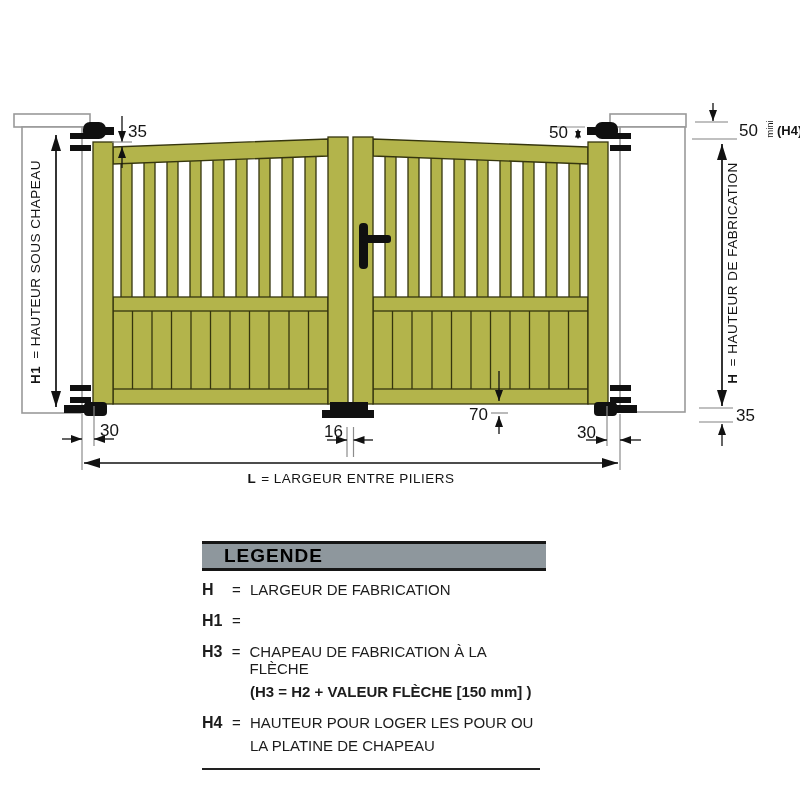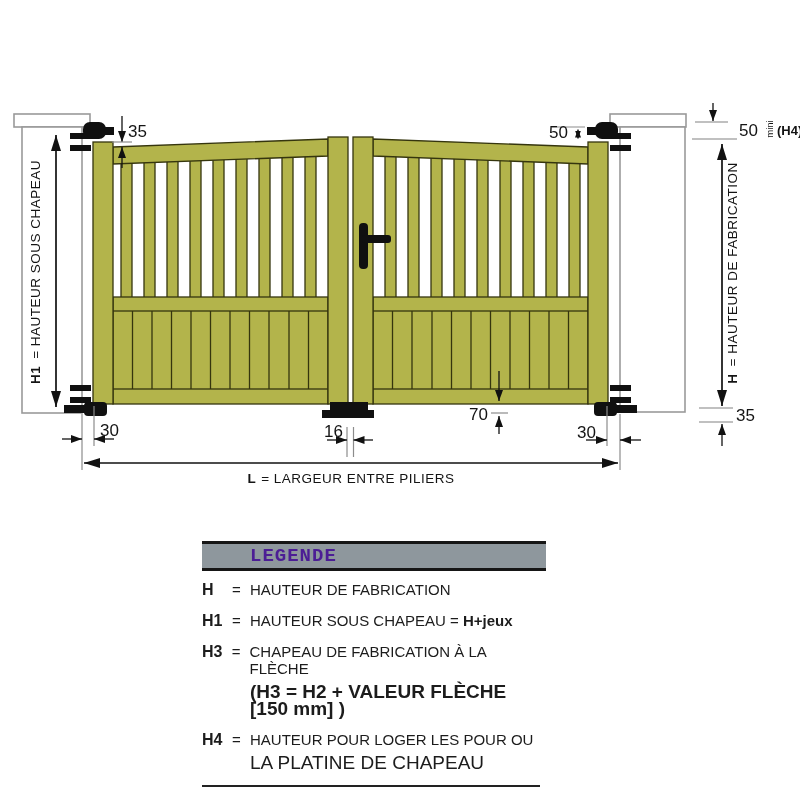--- a/index.html
+++ b/index.html
@@ -9,26 +9,26 @@
   .pillar{fill:#ffffff;stroke:#9a9a9a;stroke-width:1.6;}
   .solid{fill:#101010;stroke:none;}
   .dim{stroke:#111;stroke-width:1.3;fill:none;}
   .dimB{stroke:#111;stroke-width:1.7;fill:none;}
   .tick{stroke:#8c8c8c;stroke-width:1.2;fill:none;}
   .ref{stroke:#ababab;stroke-width:1.4;fill:none;}
   .dtxt{font-size:17px;fill:#141414;}
   .vtxt{font-size:13.5px;fill:#141414;letter-spacing:.5px;}
   .legend{position:absolute;left:202px;top:541px;width:344px;color:#1c1c1c;}
   .legend-header{background:#8e979d;border-top:3px solid #161616;border-bottom:3px solid #161616;
-    height:24px;line-height:24px;color:#4c1d95;font-size:19px;font-weight:bold;padding-left:48px;letter-spacing:1px;font-family:Liberation Mono, monospace;}
+    height:24px;line-height:24px;color:#000000;font-size:19px;font-weight:bold;padding-left:22px;letter-spacing:1px;}
   .legend-rows{margin-top:10px;}
   .lrow{display:flex;align-items:baseline;font-size:15px;margin-bottom:14px;line-height:17px;}
   .lterm{font-weight:bold;width:30px;font-size:16px;}
   .leq{width:18px;}
-  .lsub{margin-left:48px;margin-top:-8px;margin-bottom:14px;font-size:19px;line-height:17px;}
+  .lsub{margin-left:48px;margin-top:-8px;margin-bottom:14px;font-size:15px;line-height:17px;}
   .bold{font-weight:bold;}
   .legend-rule{border-bottom:2px solid #222;width:338px;margin-top:2px;}
 </style>
 </head>
 <body>
 
 <div class="page">
 
   <svg width="800" height="520" viewBox="0 0 800 520">
     <defs>
@@ -188,27 +188,26 @@
   </svg>
 
   
   <div class="legend">
     <div class="legend-header" style="background-color: rgb(142, 151, 157);">LEGENDE</div>
     <div class="legend-rows">
 
       <div class="lrow">
         <span class="lterm">H</span>
         <span class="leq">=</span>
-        <span>HAUTEUR DE FABRICATION</span>
+        <span>LARGEUR DE FABRICATION</span>
       </div>
 
       <div class="lrow">
         <span class="lterm">H1</span>
         <span class="leq">=</span>
-        <span><span>HAUTEUR SOUS CHAPEAU = </span><span class="bold">H+jeux</span></span>
       </div>
 
       <div class="lrow">
         <span class="lterm">H3</span>
         <span class="leq">=</span>
         <span>CHAPEAU DE FABRICATION À LA FLÈCHE</span>
       </div>
       <div class="lsub bold">(H3 = H2 + VALEUR FLÈCHE [150 mm] )</div>
 
       <div class="lrow">

